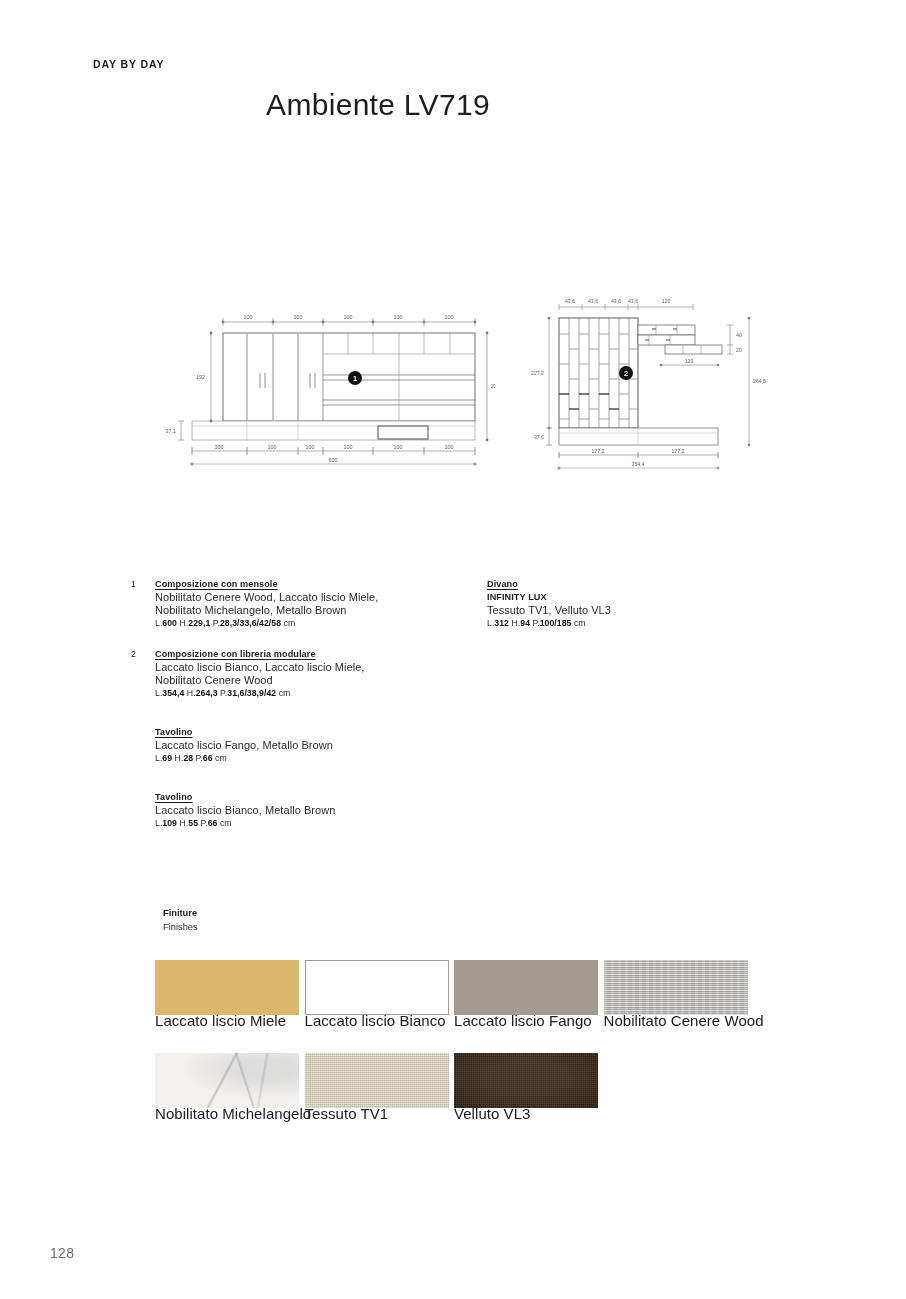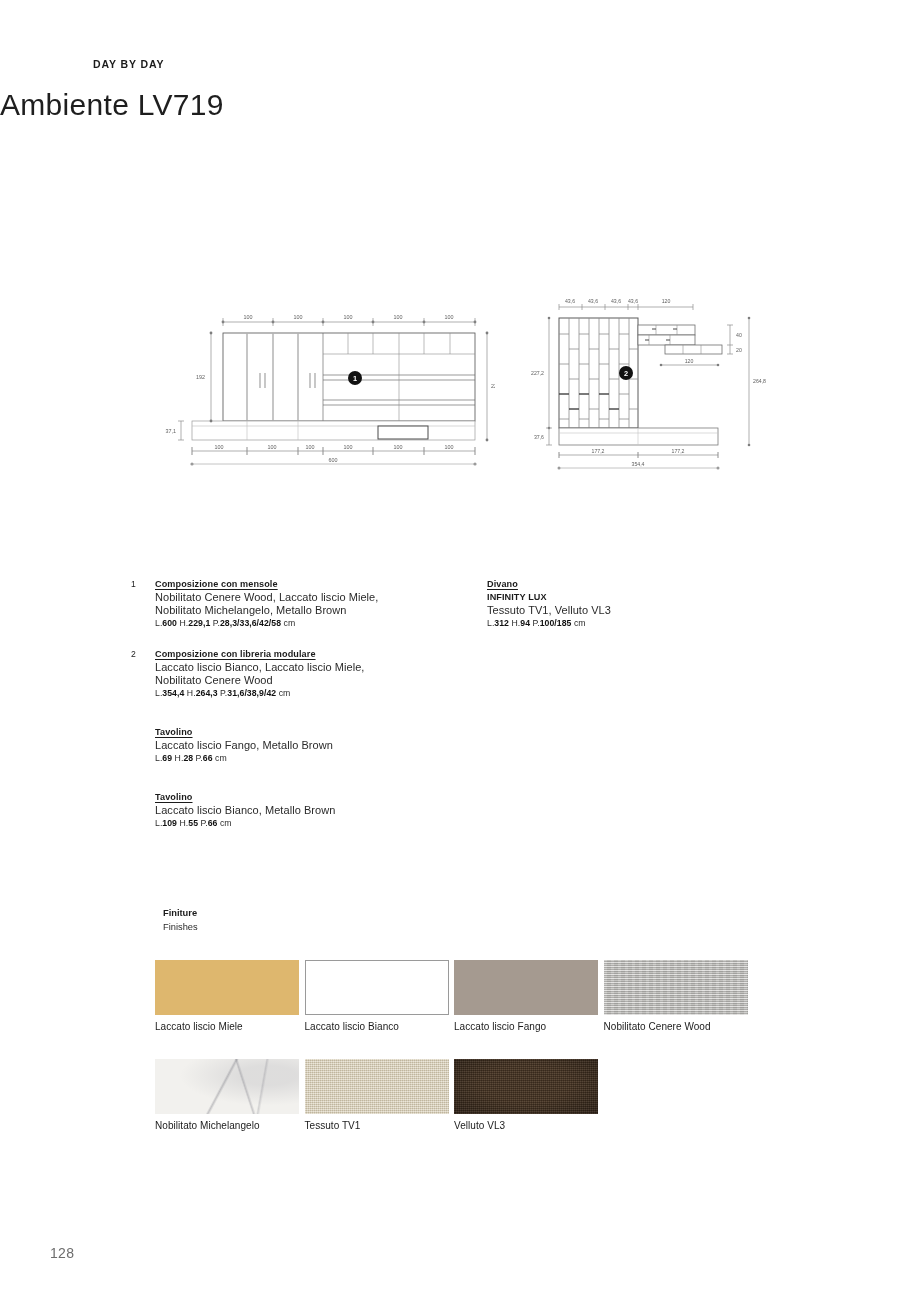--- a/index.html
+++ b/index.html
@@ -10,21 +10,21 @@
     -webkit-font-smoothing:antialiased;
   }
   .page{position:absolute;inset:0;}
 
   
   .brand{
     position:absolute;left:45px;top:58px;
     font-size:10.5px;font-weight:700;letter-spacing:.9px;color:#1b1b1b;padding-left:48px;
   }
   .title{
-    position:absolute;left:0;right:0;top:88px;text-align:left;
+    position:absolute;left:0;right:0;top:88px;text-align:center;
     font-size:30px;font-weight:400;letter-spacing:.3px;color:#1e1e1e;
     padding-right:150px;
   }
 
   
   .drawings{position:absolute;left:0;top:280px;width:906px;height:210px;}
   .dwg{position:absolute;}
   .dwg svg{display:block;}
 
   
@@ -55,22 +55,22 @@
 
   .swatches{position:absolute;left:155px;top:960px;width:600px;}
   .swatch-row{display:flex;gap:0;}
   .swatch-cell{width:149.5px;}
   .swatch{
     width:144px;height:55px;position:relative;overflow:hidden;
     background:#ddd;
   }
   .swatch.bordered{box-sizing:border-box;border:1px solid #9a9a9a;}
   .swatch-label{
-    font-size:10px;line-height:12px;color:#1b1b1b;
-    margin-top:6px;letter-spacing:.05px;white-space:nowrap;
+    font-size:15px;line-height:12px;color:#1b1b1b;
+    margin-top:0;letter-spacing:.05px;white-space:nowrap;
   }
   .row2{margin-top:26px;}
 
   
   .folio{
     position:absolute;left:50px;top:1245px;
     font-size:14px;color:#6d6d6d;letter-spacing:.3px;
   }
 </style>
 </head>

